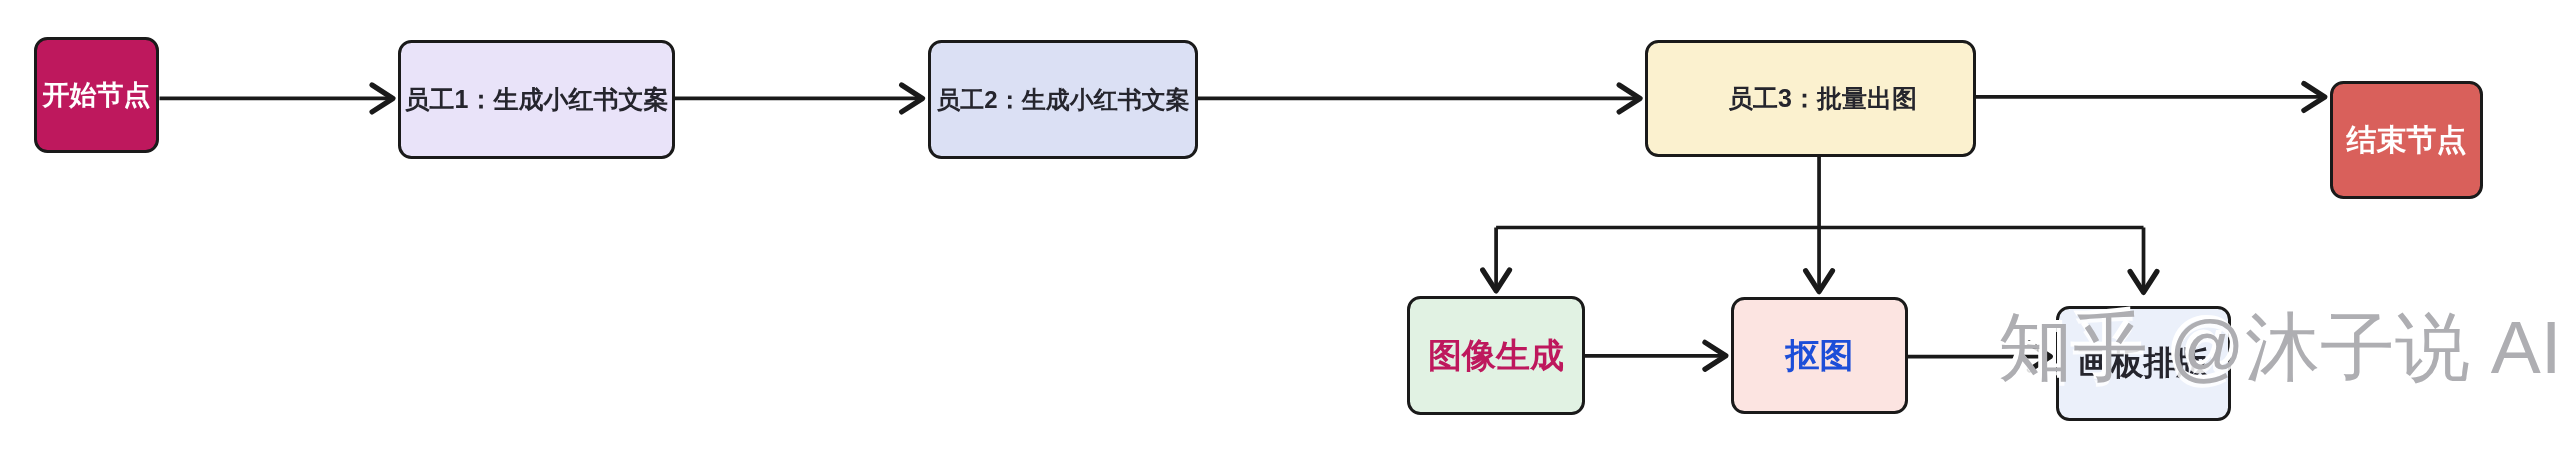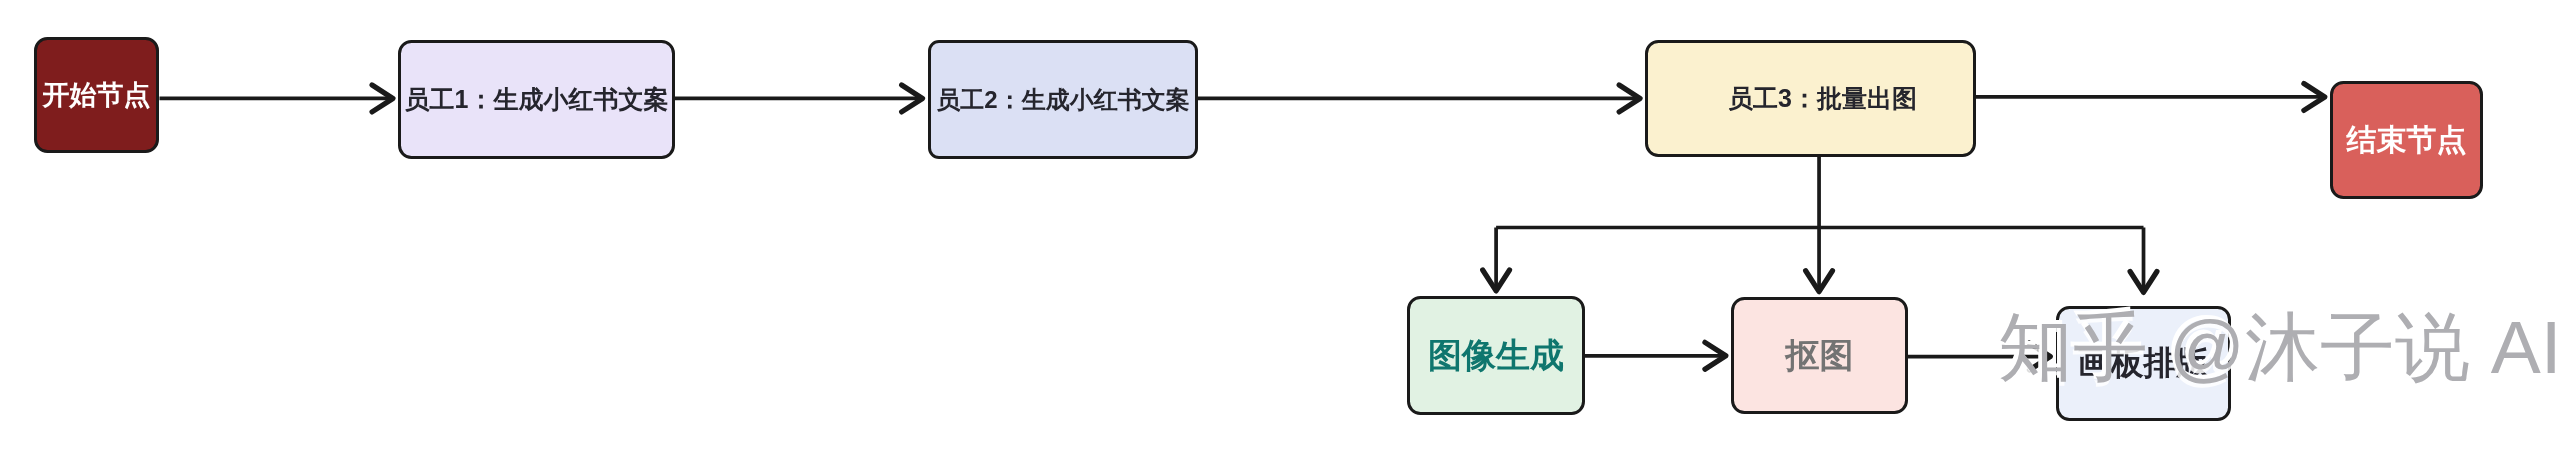--- a/index.html
+++ b/index.html
@@ -77,32 +77,32 @@
 
     <line class="edge" x1="2005" y1="305" x2="2873" y2="305"></line>
     <line class="edge" x1="2438" y1="210" x2="2438" y2="391" marker-end="url(#arrow)"></line>
     <line class="edge" x1="2005" y1="305" x2="2005" y2="390" marker-end="url(#arrow)"></line>
     <line class="edge" x1="2873" y1="305" x2="2873" y2="392" marker-end="url(#arrow)"></line>
 
     <line class="edge" x1="2124" y1="477" x2="2313" y2="477" marker-end="url(#arrow)"></line>
     <line class="edge" x1="2557" y1="478" x2="2748" y2="478" marker-end="url(#arrow)"></line>
   </svg>
 
-  <div class="node node-start" style="background: #7f1d1d; color: rgb(255, 255, 255);">开始节点</div>
+  <div class="node node-start" style="background: #be185d; color: rgb(255, 255, 255);">开始节点</div>
 
   <div class="node node-emp1" style="background: rgb(233, 227, 249); color: rgb(37, 37, 45);">员工1：生成小红书文案</div>
 
-  <div class="node node-emp2" style="background: rgb(219, 224, 244); color: rgb(37, 37, 45); border-radius: 11px;">员工2：生成小红书文案</div>
+  <div class="node node-emp2" style="background: rgb(219, 224, 244); color: rgb(37, 37, 45);">员工2：生成小红书文案</div>
 
   <div class="node node-emp3" style="background: rgb(251, 241, 207); color: rgb(37, 37, 45);">员工3：批量出图</div>
 
   <div class="node node-end" style="background: rgb(217, 96, 91); color: rgb(255, 255, 255); margin-top: 44px;">结束节点</div>
 
-  <div class="node node-imggen" style="background: rgb(225, 242, 227); color: #0f766e;">图像生成</div>
+  <div class="node node-imggen" style="background: rgb(225, 242, 227); color: #be185d;">图像生成</div>
 
-  <div class="node node-cutout" style="background: rgb(252, 228, 225); color: #737373;">抠图</div>
+  <div class="node node-cutout" style="background: rgb(252, 228, 225); color: #1d4ed8;">抠图</div>
 
   <div class="node node-board" style="background: rgb(235, 240, 250); color: rgb(37, 37, 45);">画板排版</div>
 
   <div class="watermark" style="color: rgb(174, 174, 178);">知乎 @沐子说 AI</div>
 
 </div>
 
 
 </body></html>

